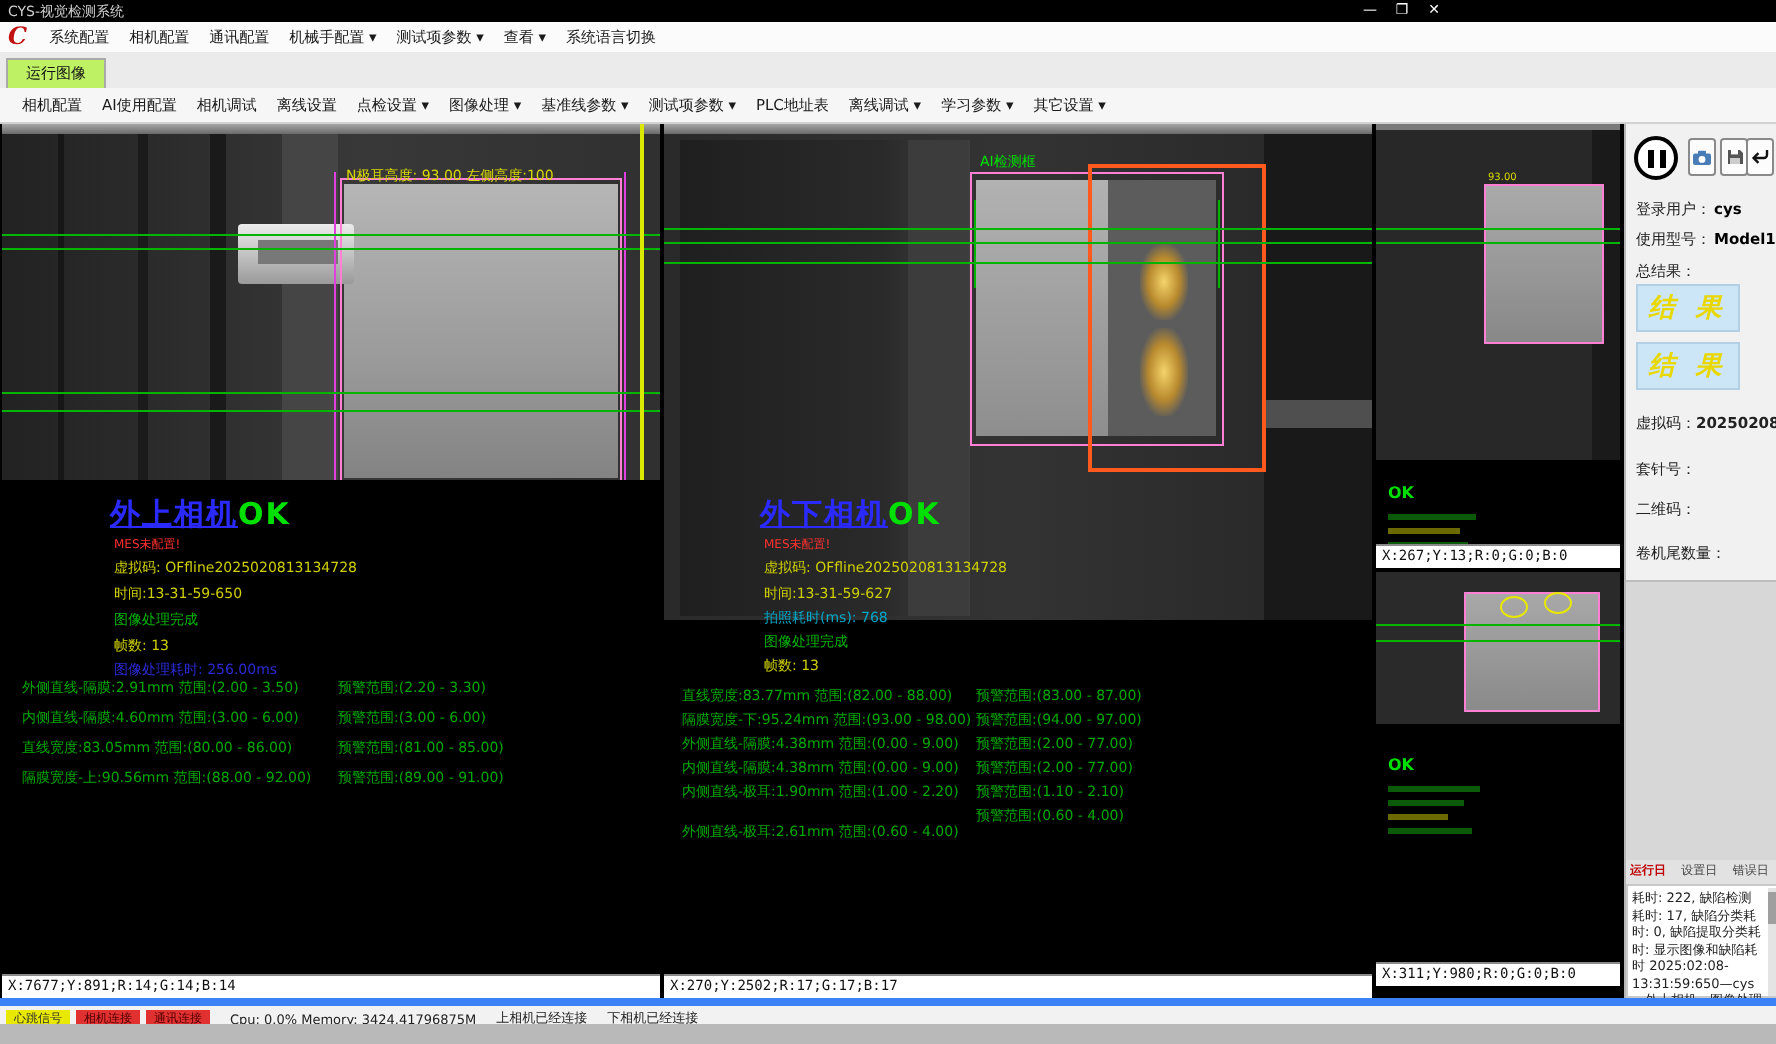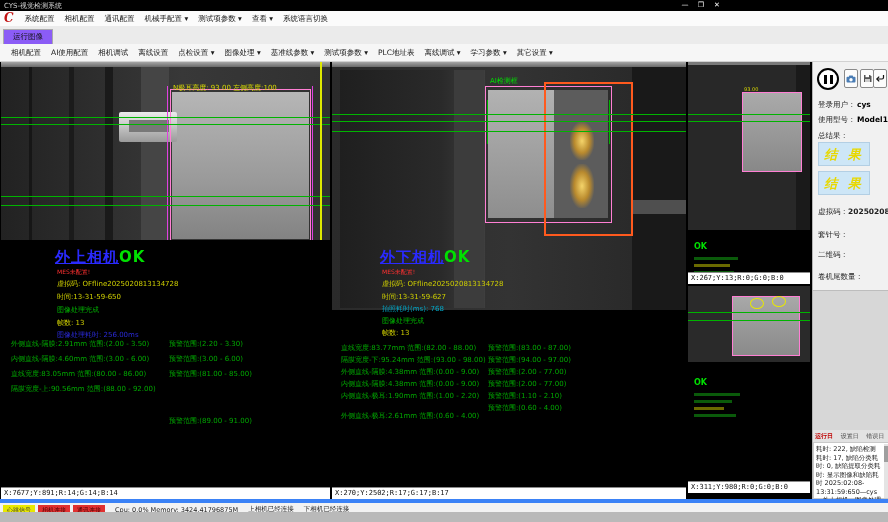--- a/index.html
+++ b/index.html
@@ -10,21 +10,21 @@
 
   
   .titlebar{left:0;top:0;width:727px;height:11px;background:#000;}
   .titletxt{left:4px;top:1px;font-size:7px;color:#cfcfcf;}
   .winbtns{right:2px;top:0;height:11px;display:flex;}
   .winbtn{width:16px;height:11px;color:#fff;font-size:7px;line-height:11px;text-align:center;cursor:default;}
   .menubar{left:0;top:11px;width:888px;height:15px;background:#fbfbfb;border-bottom:1px solid #e3e3e3;display:flex;align-items:center;}
   .logo{font-family:"DejaVu Serif",serif;font-style:italic;font-weight:bold;color:#c11212;font-size:12px;margin:0 6px 0 4px;line-height:13px;}
   .mitem{font-size:7.5px;color:#1a1a1a;padding:0 5px;line-height:15px;}
   .tabstrip{left:0;top:26px;width:888px;height:18px;background:#ebebeb;border-bottom:1px solid #c6c6c6;}
-  .tab-active{left:3px;top:3px;height:14px;background:#8b5cf6;border:1px solid #aaa;border-bottom:1px solid #fff;
+  .tab-active{left:3px;top:3px;height:14px;background:#bef264;border:1px solid #aaa;border-bottom:1px solid #fff;
               padding:0 9px;font-size:7.5px;line-height:13px;color:#111;}
   .toolbar{left:0;top:44px;width:888px;height:18px;background:#f6f6f6;border-bottom:1px solid #d2d2d2;display:flex;align-items:center;padding-left:6px;box-sizing:border-box;}
   .titem{font-size:7.5px;color:#1a1a1a;padding:0 5px;line-height:17px;}
 
   
   .view{background:#000;}
   .vl{left:1px;top:62px;width:329px;height:425px;}
   .vc{left:332px;top:62px;width:354px;height:425px;}
   .pt{left:688px;top:62px;width:122px;height:210px;}
   .pb{left:688px;top:286px;width:122px;height:195px;}
@@ -152,21 +152,21 @@
     <div class="abs glinetxt nowrap" style="left:56px;top:243px;">图像处理完成</div>
     <div class="abs yline nowrap" style="left:56px;top:256px;">帧数: 13</div>
     <div class="abs bline nowrap" style="left:56px;top:268px;">图像处理耗时: 256.00ms</div>
     <div class="abs meas" style="left:10px;top:277px;">外侧直线-隔膜:2.91mm 范围:(2.00 - 3.50)</div>
     <div class="abs meas" style="left:168px;top:277px;">预警范围:(2.20 - 3.30)</div>
     <div class="abs meas" style="left:10px;top:292px;">内侧直线-隔膜:4.60mm 范围:(3.00 - 6.00)</div>
     <div class="abs meas" style="left:168px;top:292px;">预警范围:(3.00 - 6.00)</div>
     <div class="abs meas" style="left:10px;top:307px;">直线宽度:83.05mm 范围:(80.00 - 86.00)</div>
     <div class="abs meas" style="left:168px;top:307px;">预警范围:(81.00 - 85.00)</div>
     <div class="abs meas" style="left:10px;top:322px;">隔膜宽度-上:90.56mm 范围:(88.00 - 92.00)</div>
-    <div class="abs meas" style="left:168px;top:322px;margin-top:32px;">预警范围:(89.00 - 91.00)</div>
+    <div class="abs meas" style="left:168px;top:322px;">预警范围:(89.00 - 91.00)</div>
   </div>
   <div class="abs coordstrip" style="left:1px;top:487px;width:329px;height:12px;">X:7677;Y:891;R:14;G:14;B:14</div>
 
   <div class="abs view vc">
     <div class="abs photo" style="width:354px;height:248px;background:linear-gradient(90deg,#2a2a2a,#333 50%,#262626);">
       <div class="abs band"></div>
       <div class="abs" style="left:8px;top:8px;width:145px;height:238px;background:linear-gradient(90deg,#1f1f1f,#2a2a2a 70%,#3f3f3f);"></div>
       <div class="abs" style="left:122px;top:8px;width:30px;height:238px;background:#3c3c3c;"></div>
       <div class="abs" style="left:300px;top:5px;width:54px;height:243px;background:#191919;"></div>
       <div class="abs" style="left:300px;top:138px;width:54px;height:14px;background:#4f4f4f;"></div>

